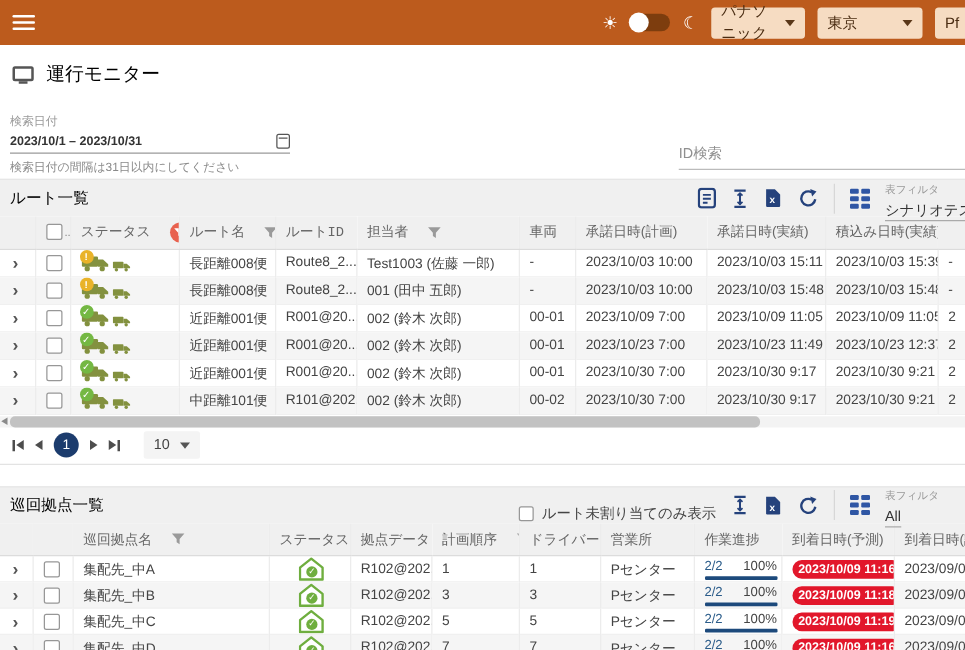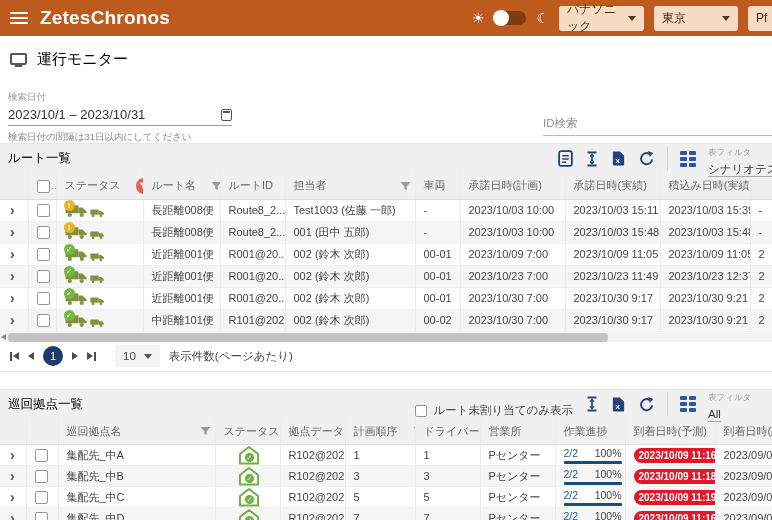--- a/index.html
+++ b/index.html
@@ -11,34 +11,34 @@
   .topbar { height:36px; background:#bc5b1d; display:flex; align-items:center; padding:0 0 0 10px; overflow:hidden; }
   .burger { width:18px; display:flex; flex-direction:column; gap:3px; cursor:pointer; }
   .burger i { display:block; height:2px; background:#fff; border-radius:1px; }
   .brand { color:#fff; font-size:19px; font-weight:bold; margin-left:12px; letter-spacing:.2px; white-space:nowrap; }
   .top-right { margin-left:auto; display:flex; align-items:center; gap:10px; }
   .theme-glyph { color:#fff; font-size:14px; line-height:1; }
   .toggle { width:32px; height:14px; background:#7d3d0e; border-radius:7px; position:relative; flex-shrink:0; cursor:pointer; }
   .toggle .knob { position:absolute; left:-1px; top:-1px; width:16px; height:16px; background:#fff; border-radius:50%; }
   .hsel { background:#f6dcc2; border-radius:3px; height:25px; display:flex; align-items:center; padding:0 8px; gap:10px; font-size:12px; color:#4a2c12; flex-shrink:0; cursor:pointer; }
   .hsel .caret { width:0; height:0; border-left:4px solid transparent; border-right:4px solid transparent; border-top:5px solid #5a3718; margin-left:auto; }
-  .hsel.sel1 { width:85px; } .hsel.sel2 { width:84px; }
+  .hsel.sel1 { width:75px; } .hsel.sel2 { width:84px; }
   .hsel.sel3 { width:70px; margin-right:-46px; }
 
   
   .title-row { display:flex; align-items:center; gap:10px; margin:12px 0 0 10px; height:22px; }
   .mon-ic { width:17px; height:12px; border:2px solid #555; border-radius:2px; position:relative; }
   .mon-ic::after { content:''; position:absolute; left:3px; right:3px; bottom:-4px; height:2px; background:#555; }
   .page-title { font-size:15px; color:#000000; }
 
   .filters { position:relative; margin-left:8px; margin-top:21px; height:52px; }
   .fld-label { font-size:9.5px; color:#999; }
   .date-block { width:224px; }
   .date-line { display:flex; align-items:center; justify-content:space-between; border-bottom:1px solid #9a9a9a; padding-bottom:3px; margin-top:3px; }
-  .date-value { font-size:13px; color:#333; font-weight:400; }
+  .date-value { font-size:10px; color:#333; font-weight:700; }
   .cal-ic { width:11px; height:12px; border:1.5px solid #555; border-radius:2px; position:relative; cursor:pointer; }
   .cal-ic::before { content:''; position:absolute; top:1.5px; left:1px; right:1px; height:1.5px; background:#555; }
   .helper { font-size:9.5px; color:#8a8a8a; margin-top:5px; white-space:nowrap; }
   .id-field { position:absolute; left:535px; top:22px; width:240px; border-bottom:1px solid #bbb; padding-bottom:4px; }
   .id-label { font-size:11.5px; color:#8f8f8f; }
 
   
   .band { background:#f0f0f0; height:30px; display:flex; align-items:center; padding:0 6px 0 8px; border-top:1px solid #e6e6e6; }
   .band-title { font-size:12.5px; color:#000000; }
   .band-right { margin-left:auto; display:flex; align-items:center; gap:12px; }
@@ -54,21 +54,21 @@
   
   .tbl-wrap { width:772px; overflow:hidden; }
   table { border-collapse:collapse; table-layout:fixed; }
   #route-table { width:831px; } #stop-table { width:815px; }
   th, td { font-weight:normal; white-space:nowrap; overflow:hidden; border-right:1px solid #ececec; }
   thead th { height:26px; background:#f0f0f0; color:#666; font-size:11px; text-align:left; padding:0 4px 0 8px; border-bottom:1px solid #dcdcdc; }
   #route-table td { height:22px; } #stop-table td { height:21px; }
   td { font-size:11px; color:#444; padding:0 4px 0 8px; }
   tbody tr:nth-child(even) { background:#f5f5f5; }
   tbody tr { border-bottom:1px solid #f0f0f0; }
-  .hcell { display:flex; align-items:center; justify-content:space-between; gap:15px; }
+  .hcell { display:flex; align-items:center; gap:15px;font-family:Liberation Mono, monospace; }
   .funnel { width:11px; height:10px; color:#9a9a9a; flex-shrink:0; cursor:pointer; }
   .redfilter { width:16px; height:16px; border-radius:50%; background:#e8614e; display:flex; align-items:center; justify-content:center; flex-shrink:0; cursor:pointer; }
   .redfilter .funnel { color:#fff; width:9px; height:8px; }
   .exp { color:#555; font-size:14px; font-weight:bold; cursor:pointer; display:inline-block; line-height:1; }
   .cb { display:inline-block; width:13px; height:13px; border:1.5px solid #979797; border-radius:2px; background:#fff; vertical-align:middle; cursor:pointer; }
   .cb.sm { width:12px; height:12px; }
   .dots { color:#888; font-size:9px; margin-left:2px; }
   .c-exp { padding-left:10px !important; }
 
   
@@ -148,21 +148,20 @@
 </svg>
 
 <div class="app">
 
   <header class="topbar">
     <span class="burger">
         <i></i>
         <i></i>
         <i></i>
       </span>
-    <span class="brand">ZetesChronos</span>
     <div class="top-right">
       <span class="theme-glyph">☀</span>
       <span class="toggle">
           <i class="knob"></i>
         </span>
       <span class="theme-glyph">☾</span>
       <span class="hsel sel1">
         <span>パナソニック</span>
         <i class="caret"></i>
       </span>
@@ -429,21 +428,20 @@
         <i class="tri-r"></i>
       </span>
     <span class="pg-btn">
         <i class="tri-r"></i>
         <i class="pg-bar"></i>
       </span>
     <span class="pg-size">
       <span>10</span>
       <i class="caret"></i>
     </span>
-    <span class="pg-label">表示件数(ページあたり)</span>
   </div>
 
   <div class="gap"></div>
 
   <div class="band">
     <span class="band-title">巡回拠点一覧</span>
     <div class="band-right">
       <span class="band-chk">
         <span class="cb sm"></span>
         <span>ルート未割り当てのみ表示</span>

